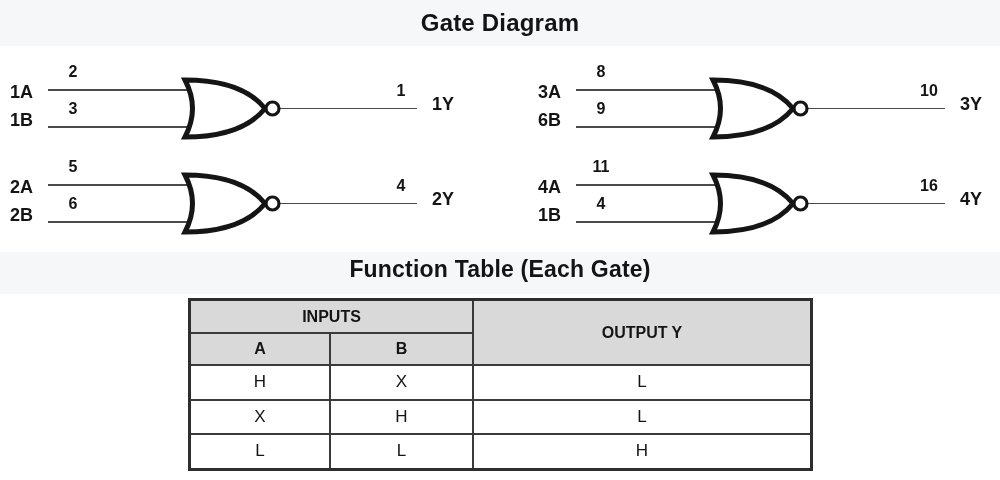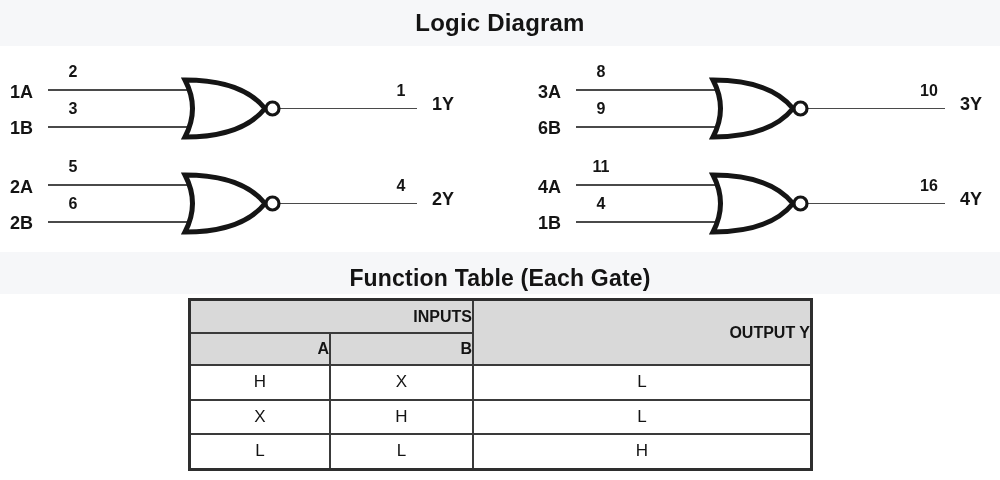--- a/index.html
+++ b/index.html
@@ -11,67 +11,67 @@
   }
   .band{position:absolute;left:0;width:1000px;background:#f6f7f9;}
   #top-band{top:0;height:46px;}
   #heading-band{top:252px;height:42px;}
 
   .page-title{
     position:absolute;top:0;left:0;width:1000px;height:46px;line-height:46px;
     text-align:center;font-size:24px;font-weight:bold;letter-spacing:.2px;
   }
   .ft-title{
-    position:absolute;top:256px;left:0;width:1000px;height:42px;line-height:44px;
+    position:absolute;top:247px;left:0;width:1000px;height:42px;line-height:44px;
     text-align:center;font-size:23px;font-weight:bold;letter-spacing:.2px;
   }
 
   
   .gate{position:absolute;width:505px;height:100px;}
   #gate-1{left:0;top:63px;}
   #gate-2{left:0;top:158px;}
   #gate-3{left:528px;top:63px;}
   #gate-4{left:528px;top:158px;}
 
   .gate .in-label{position:absolute;left:10px;font-size:18px;font-weight:bold;line-height:18px;}
   .gate .in-label.a{top:20px;}
-  .gate .in-label.b{top:56px;}
+  .gate .in-label.b{top:48px;}
   .gate .pin{position:absolute;width:30px;text-align:center;font-size:16px;font-weight:bold;line-height:18px;}
   .gate .pin.a{left:58px;top:0;}
   .gate .pin.b{left:58px;top:37px;}
   .gate .pin.y{left:383px;top:19px;width:36px;}
   .gate .wire{position:absolute;height:1.6px;background:#4a4a4a;}
   .gate .wire.a{left:48px;top:26px;width:150px;}
   .gate .wire.b{left:48px;top:63px;width:150px;}
   .gate .wire.y{left:280px;top:44.6px;width:137px;}
   .gate .gate-svg{position:absolute;left:180px;top:12px;}
   .gate .out-label{position:absolute;left:432px;top:32px;font-size:18px;font-weight:bold;line-height:18px;}
 
   
   #function-table{
     position:absolute;left:188px;top:298px;
     border-collapse:collapse;table-layout:fixed;
     border:3px solid #2e2e2e;
   }
   #function-table th,#function-table td{
     border:2px solid #3a3a3a;text-align:center;vertical-align:middle;padding:0;
   }
-  #function-table thead th{background:#d9d9d9;font-size:16px;font-weight:bold;text-align:right;}
+  #function-table thead th{background:#d9d9d9;font-size:16px;font-weight:bold;}
   #function-table .r1{height:31px;}
   #function-table .r2{height:32px;}
   #function-table tbody td{height:32.5px;font-size:17px;font-weight:normal;}
   .w-a{width:138px;} .w-b{width:141px;} .w-y{width:336px;}
 </style>
 </head>
 <body>
 
 <div class="band" id="top-band"></div>
 <div class="band" id="heading-band"></div>
 
-<div class="page-title">Logic Diagram</div>
+<div class="page-title">Gate Diagram</div>
 
 <div class="gate" id="gate-1">
   <span class="in-label a">1A</span>
   <span class="pin a">2</span>
   <span class="in-label b">1B</span>
   <span class="pin b">3</span>
   <div class="wire a"></div>
   <div class="wire b"></div>
   <div class="wire y"></div>
   <svg class="gate-svg" width="110" height="70" viewBox="0 0 110 70">

